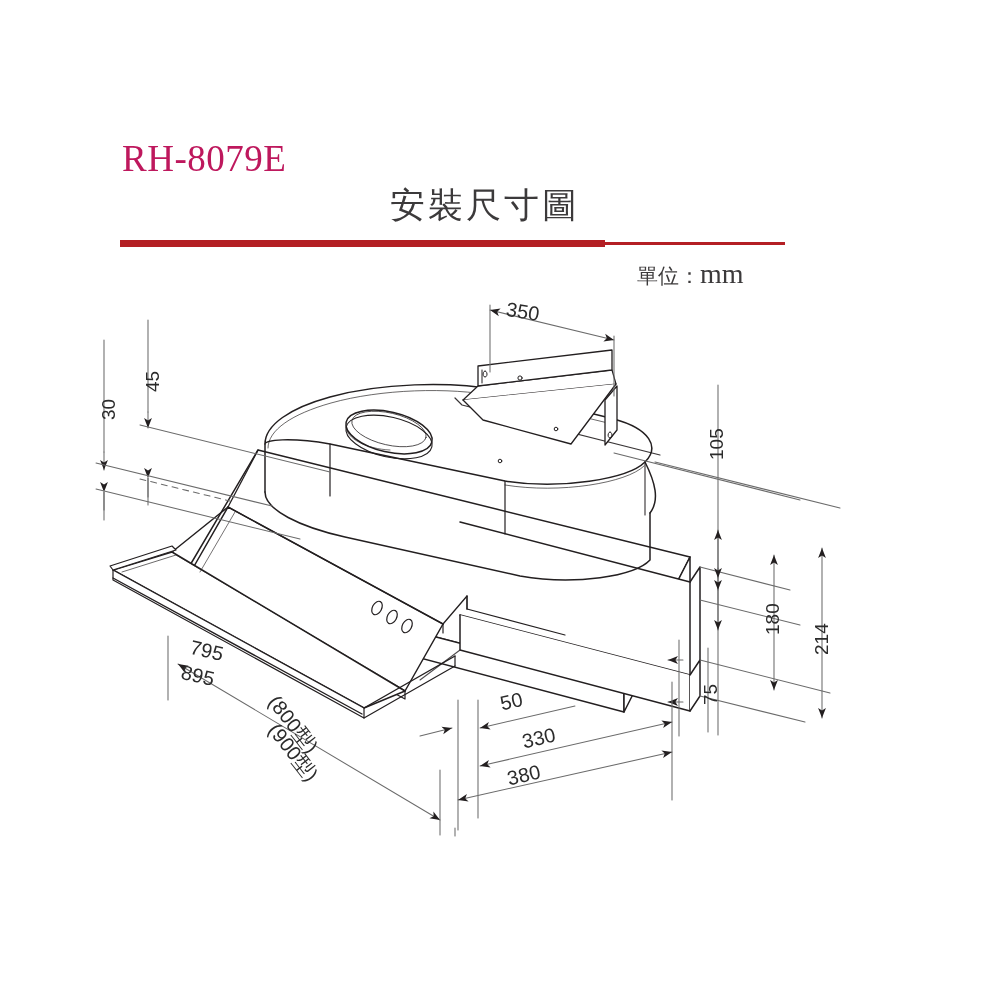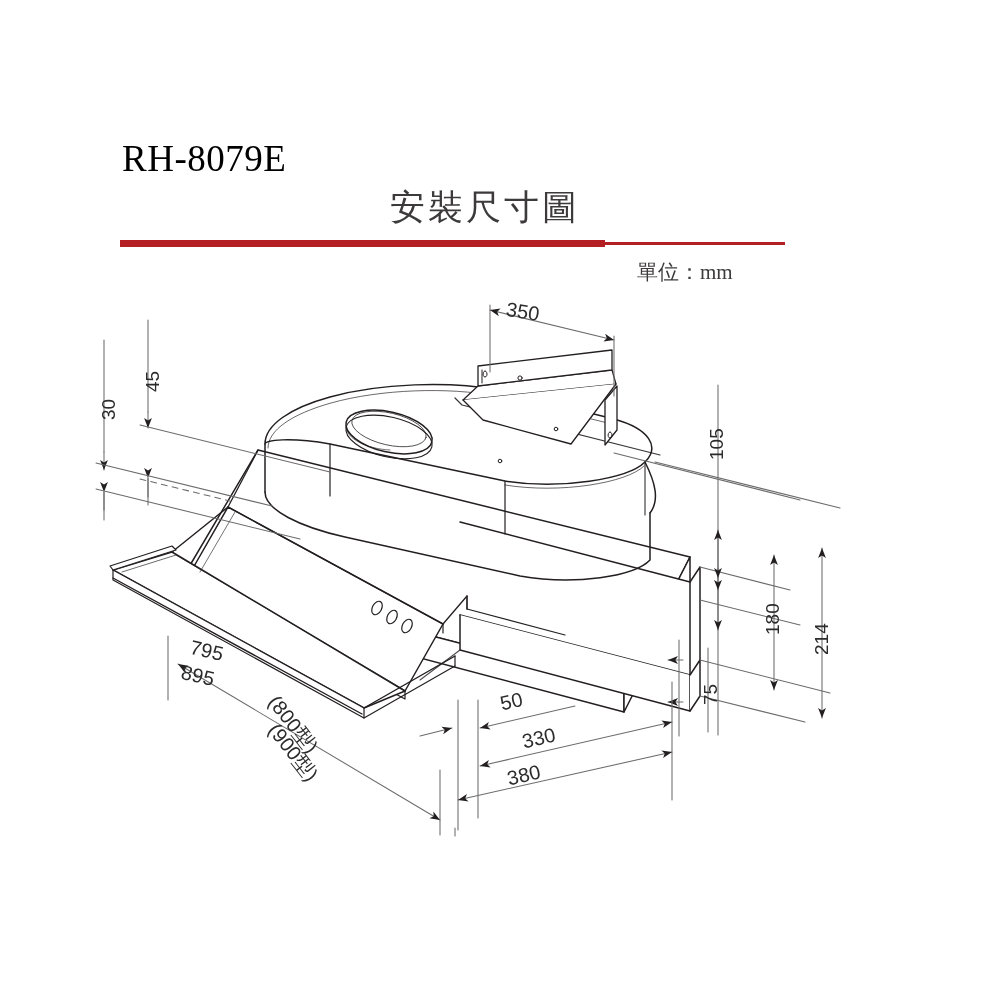--- a/index.html
+++ b/index.html
@@ -9,36 +9,36 @@
     color:#231f20;
   }
   #page{position:relative;width:1000px;height:1000px;background:#fff;}
 
   
   .header{position:absolute;left:0;top:0;width:1000px;height:290px;}
   .model-block{position:absolute;left:122px;top:131px;}
   .model-line{
     font-family:"Liberation Serif", serif;
     font-size:37px;letter-spacing:.5px;line-height:56px;
-    color:#000000;white-space:nowrap;
+    color:#be185d;white-space:nowrap;
   }
   .title-cn{
     position:absolute;left:390px;top:186px;
-    font-family:Liberation Serif, serif;
+    font-family:Liberation Mono, monospace;
     font-size:35px;letter-spacing:3px;line-height:44px;
     color:#3c3a3b;white-space:nowrap;font-weight:500;
   }
   .rule-thick{position:absolute;left:120px;top:240px;width:485px;height:7px;background:#b41f24;}
   .rule-thin{position:absolute;left:605px;top:242px;width:180px;height:3px;background:#b41f24;}
   .unit{
     position:absolute;left:637px;top:258px;
     font-family:"DejaVu Sans", sans-serif;
     font-size:21px;color:#3c3a3b;white-space:nowrap;letter-spacing:0px;
   }
-  .unit .mm{font-family:"Liberation Serif", serif;font-size:21px;}
+  .unit .mm{font-family:"Liberation Serif", serif;font-size:28px;}
 
   
   .stage{position:absolute;left:0;top:0;width:1000px;height:1000px;}
   svg.draw{position:absolute;left:0;top:0;width:1000px;height:1000px;}
 
   
   .dimtxt{
     position:absolute;
     font-family:"Liberation Sans", sans-serif;
     font-size:19px;color:#2b2b2b;white-space:nowrap;

